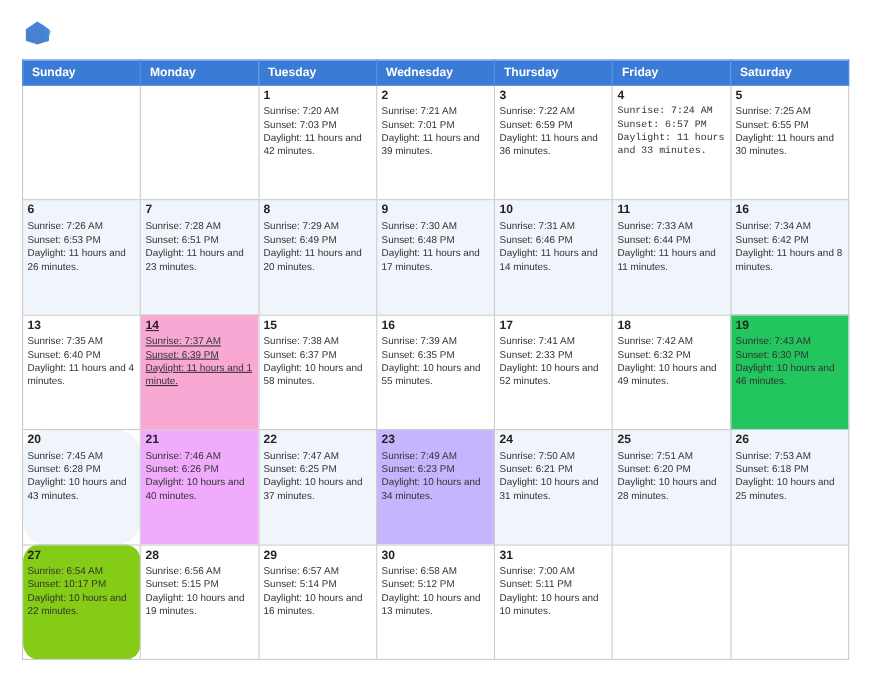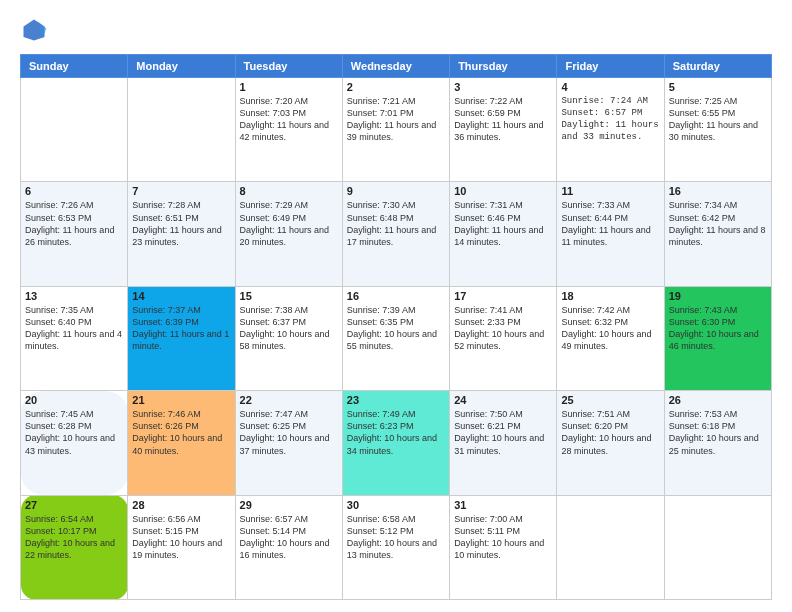--- a/index.html
+++ b/index.html
@@ -208,21 +208,21 @@
 Daylight: 11 hours and 8 minutes.</div>
           </td>
         </tr>
         <tr>
           <td style="background: rgb(255, 255, 255); margin-left: 24px;">
             <span class="day-num">13</span>
             <div class="day-info" style="white-space: pre-line;">Sunrise: 7:35 AM
 Sunset: 6:40 PM
 Daylight: 11 hours and 4 minutes.</div>
           </td>
-          <td style="background: #0ea5e9;">
+          <td style="background: #f9a8d4; text-decoration: underline;">
             <span class="day-num">14</span>
             <div class="day-info" style="white-space: pre-line;">Sunrise: 7:37 AM
 Sunset: 6:39 PM
 Daylight: 11 hours and 1 minute.</div>
           </td>
           <td style="background: rgb(255, 255, 255);">
             <span class="day-num">15</span>
             <div class="day-info" style="white-space: pre-line;">Sunrise: 7:38 AM
 Sunset: 6:37 PM
 Daylight: 10 hours and 58 minutes.</div>
@@ -252,33 +252,33 @@
 Daylight: 10 hours and 46 minutes.</div>
           </td>
         </tr>
         <tr>
           <td style="background: rgb(240, 244, 251); border-radius: 22px;">
             <span class="day-num">20</span>
             <div class="day-info" style="white-space: pre-line;">Sunrise: 7:45 AM
 Sunset: 6:28 PM
 Daylight: 10 hours and 43 minutes.</div>
           </td>
-          <td style="background: #fdba74;">
+          <td style="background: #f0abfc;">
             <span class="day-num">21</span>
             <div class="day-info" style="white-space: pre-line;">Sunrise: 7:46 AM
 Sunset: 6:26 PM
 Daylight: 10 hours and 40 minutes.</div>
           </td>
           <td style="background: rgb(240, 244, 251);">
             <span class="day-num">22</span>
             <div class="day-info" style="white-space: pre-line;">Sunrise: 7:47 AM
 Sunset: 6:25 PM
 Daylight: 10 hours and 37 minutes.</div>
           </td>
-          <td style="background: #5eead4;">
+          <td style="background: #c4b5fd;">
             <span class="day-num">23</span>
             <div class="day-info" style="white-space: pre-line;">Sunrise: 7:49 AM
 Sunset: 6:23 PM
 Daylight: 10 hours and 34 minutes.</div>
           </td>
           <td style="background: rgb(240, 244, 251);">
             <span class="day-num">24</span>
             <div class="day-info" style="white-space: pre-line;">Sunrise: 7:50 AM
 Sunset: 6:21 PM
 Daylight: 10 hours and 31 minutes.</div>

